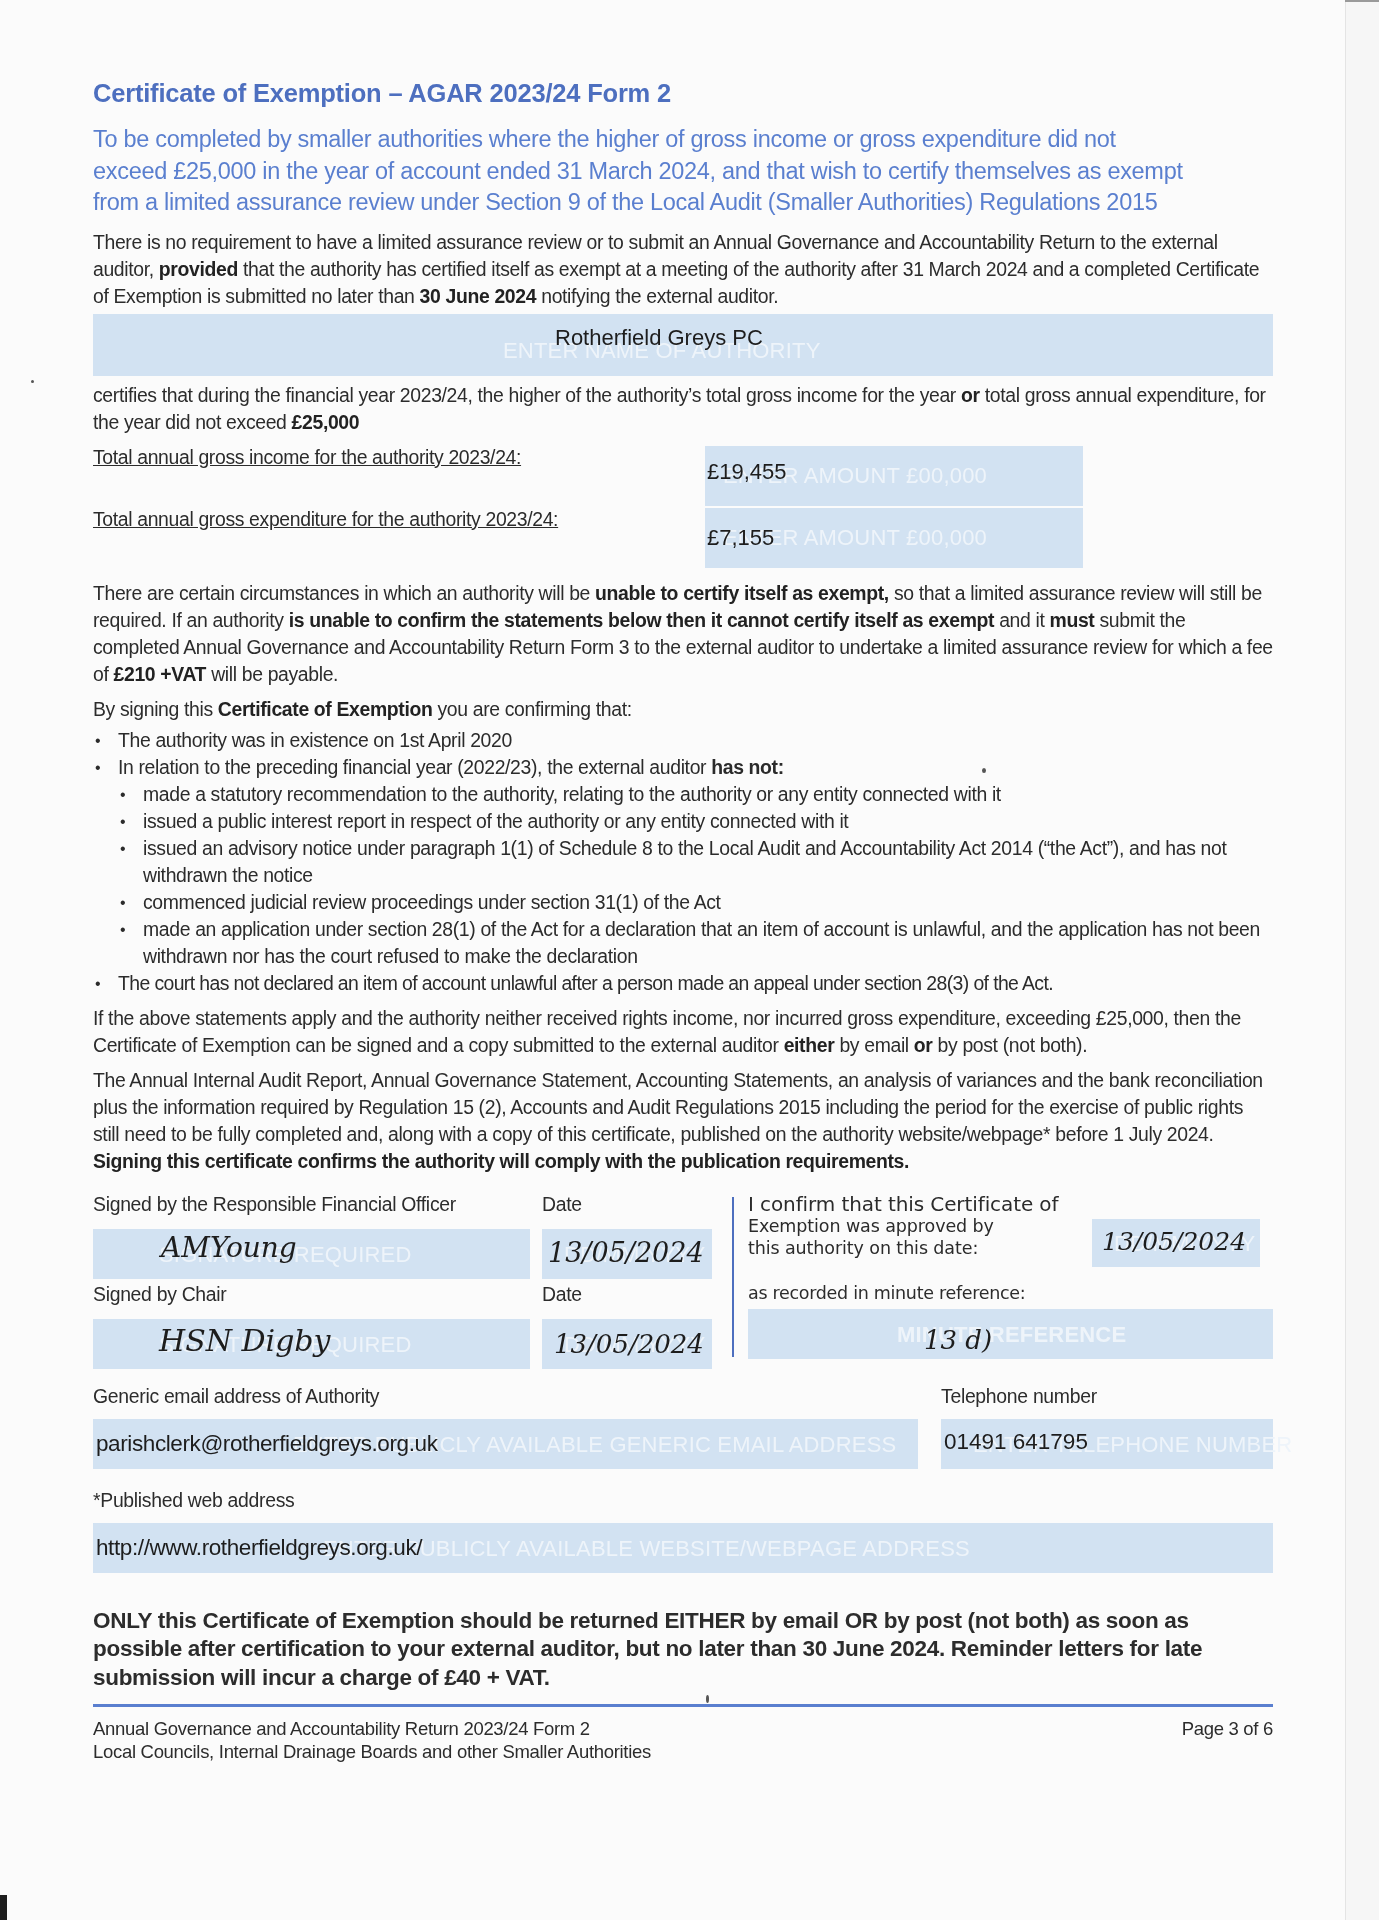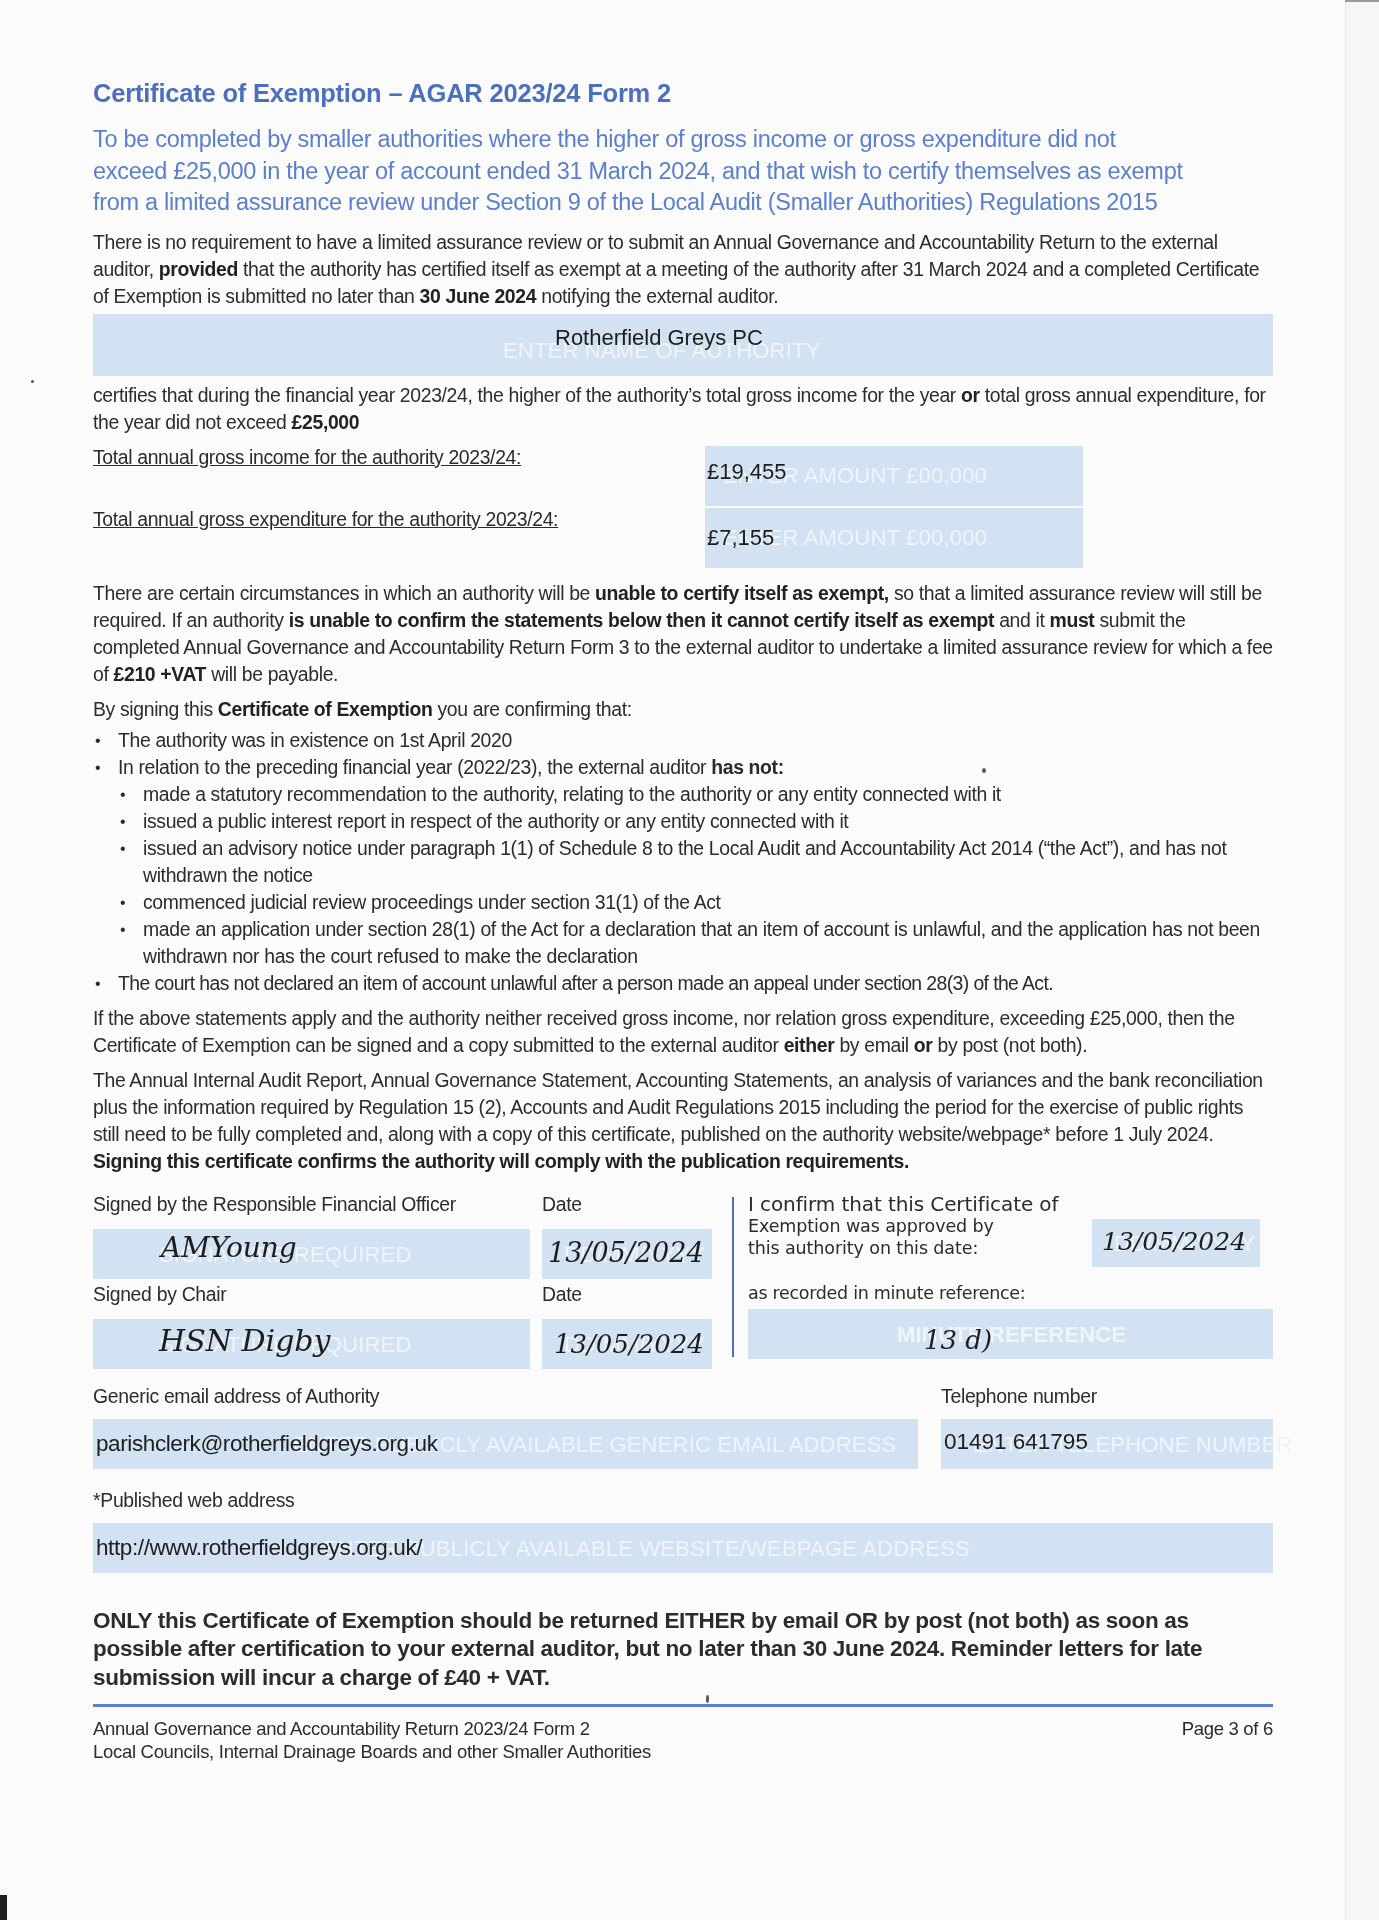--- a/index.html
+++ b/index.html
@@ -99,21 +99,21 @@
     <li>made a statutory recommendation to the authority, relating to the authority or any entity connected with it</li>
     <li>issued a public interest report in respect of the authority or any entity connected with it</li>
     <li>issued an advisory notice under paragraph 1(1) of Schedule 8 to the Local Audit and Accountability Act 2014 (“the Act”), and has not withdrawn the notice</li>
     <li>commenced judicial review proceedings under section 31(1) of the Act</li>
     <li>made an application under section 28(1) of the Act for a declaration that an item of account is unlawful, and the application has not been withdrawn nor has the court refused to make the declaration</li>
   </ul>
   <ul class="bullets">
     <li style="letter-spacing:-0.6px;">The court has not declared an item of account unlawful after a person made an appeal under section 28(3) of the Act.</li>
   </ul>
 
-  <p class="para" style="margin-top:8px;"><span>If the above statements apply and the authority neither received gross income, nor relation gross expenditure, exceeding £25,000, then the Certificate of Exemption can be signed and a copy submitted to the external auditor </span><b>either</b><span> by email </span><b>or</b><span> by post (not both).</span></p>
+  <p class="para" style="margin-top:8px;"><span>If the above statements apply and the authority neither received rights income, nor incurred gross expenditure, exceeding £25,000, then the Certificate of Exemption can be signed and a copy submitted to the external auditor </span><b>either</b><span> by email </span><b>or</b><span> by post (not both).</span></p>
 
   <p class="para" style="margin-top:8px;"><span>The Annual Internal Audit Report, Annual Governance Statement, Accounting Statements, an analysis of variances and the bank reconciliation plus the information required by Regulation 15 (2), Accounts and Audit Regulations 2015 including the period for the exercise of public rights still need to be fully completed and, along with a copy of this certificate, published on the authority website/webpage* before 1 July 2024.</span> <b>Signing this certificate confirms the authority will comply with the publication requirements.</b></p>
 
   <div class="sig-block">
     <span class="lbl" style="left:0; top:0;">Signed by the Responsible Financial Officer</span>
     <div class="field" style="position:absolute; left:0; top:36px; width:437px; height:50px;">
       <span class="placeholder" style="left:66px; top:13px;">SIGNATURE REQUIRED</span>
       <span class="value hand" style="left:68px; top:2px; font-size:28px;">AMYoung</span>
     </div>
 

